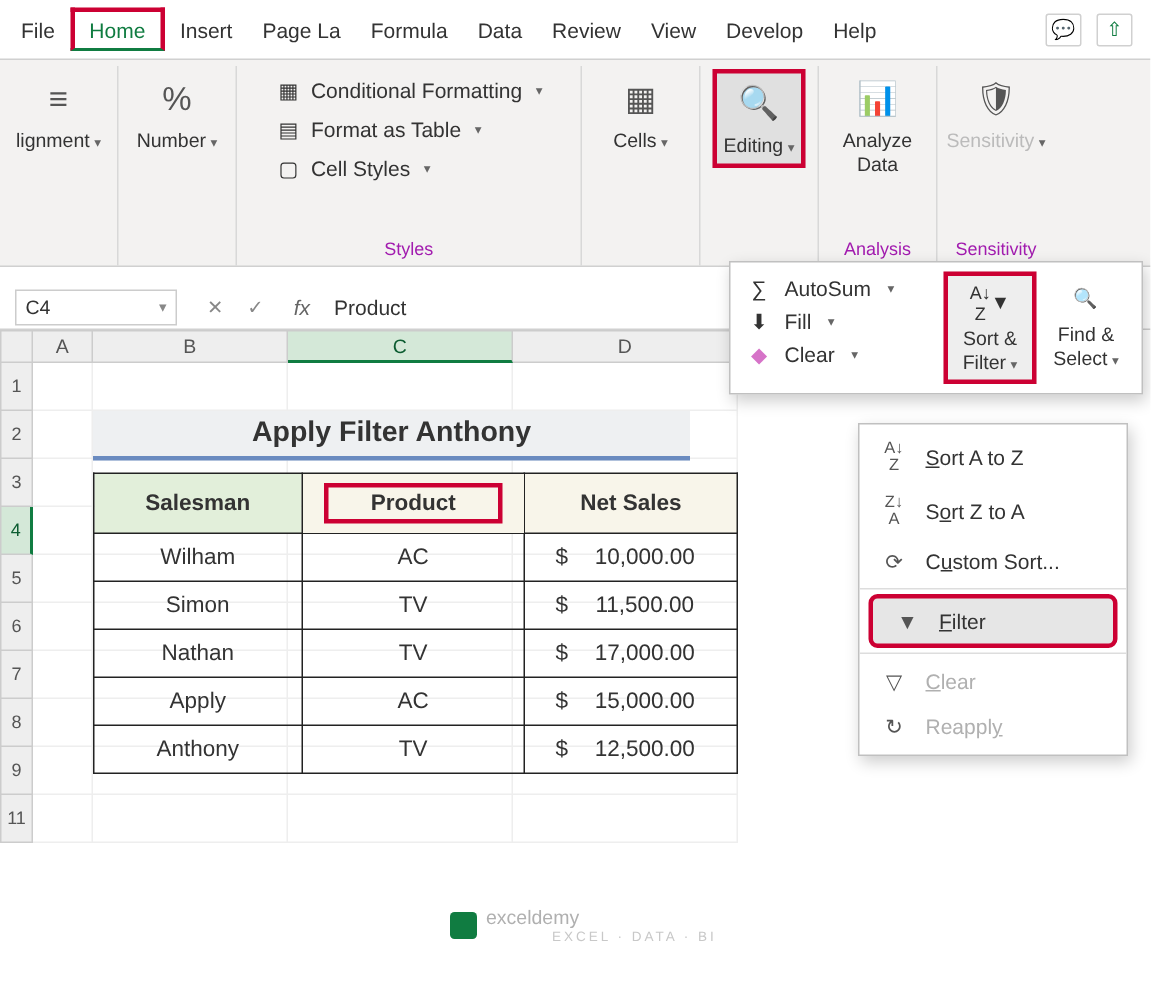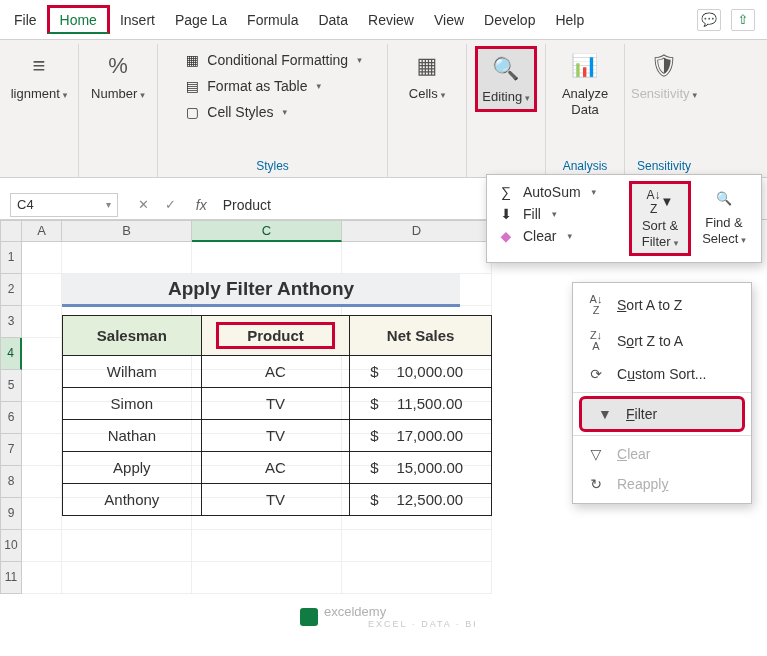--- a/index.html
+++ b/index.html
@@ -8,21 +8,21 @@
   
   .ribbon-tabs { display: flex; align-items: center; height: 40px; border-bottom: 1px solid #d0d0d0; padding: 0 4px; }
   .ribbon-tab { padding: 4px 10px; cursor: pointer; font-size: 14px; color: #333; }
   .ribbon-tab.active { border-bottom: 2px solid #107c41; color: #107c41; }
   .ribbon-right { margin-left: auto; display: flex; gap: 10px; align-items: center; padding-right: 8px; }
   .ribbon-right .icon-btn { width: 24px; height: 22px; border: 1px solid #d0d0d0; display: flex; align-items: center; justify-content: center; border-radius: 2px; }
 
   
   .ribbon-body { display: flex; height: 138px; border-bottom: 1px solid #d0d0d0; background: #f3f2f1; padding: 4px 0 0 0; }
   .ribbon-group { display: flex; flex-direction: column; align-items: center; border-right: 1px solid #d8d8d8; padding: 2px 8px 2px 8px; }
-  .ribbon-group-label { font-size: 12px; color: #0369a1; margin-top: auto; padding-bottom: 2px; }
+  .ribbon-group-label { font-size: 12px; color: #a21caf; margin-top: auto; padding-bottom: 2px; }
   .big-btn { display: flex; flex-direction: column; align-items: center; justify-content: flex-start; width: 62px; padding: 4px 2px; cursor: pointer; gap: 4px; }
   .big-btn .icon-slot { height: 32px; display: flex; align-items: center; justify-content: center; font-size: 22px; color: #555; }
   .big-btn .label { font-size: 13px; text-align: center; line-height: 1.2; }
   .stack-btns { display: flex; flex-direction: column; gap: 2px; padding: 2px; }
   .small-btn { display: flex; align-items: center; gap: 6px; padding: 3px 6px; cursor: pointer; font-size: 14px; }
   .small-btn .icon-slot { width: 18px; height: 18px; display: flex; align-items: center; justify-content: center; font-size: 14px; }
   .dropdown-caret::after { content: "▾"; font-size: 9px; color: #666; margin-left: 3px; }
 
   
   .hl { border: 3px solid #cc0033; border-radius: 0; }
@@ -251,27 +251,20 @@
         <div class="cell colD"></div>
       </div>
       <div class="row">
         <div class="row-h">9</div>
         <div class="cell colA"></div>
         <div class="cell colB"></div>
         <div class="cell colC"></div>
         <div class="cell colD"></div>
       </div>
       <div class="row">
-        <div class="row-h">10</div>
-        <div class="cell colA"></div>
-        <div class="cell colB"></div>
-        <div class="cell colC"></div>
-        <div class="cell colD"></div>
-      </div>
-      <div class="row">
         <div class="row-h">11</div>
         <div class="cell colA"></div>
         <div class="cell colB"></div>
         <div class="cell colC"></div>
         <div class="cell colD"></div>
       </div>
     </div>
 
   <div class="sheet-content">
     <div class="title-banner">Apply Filter Anthony</div>

